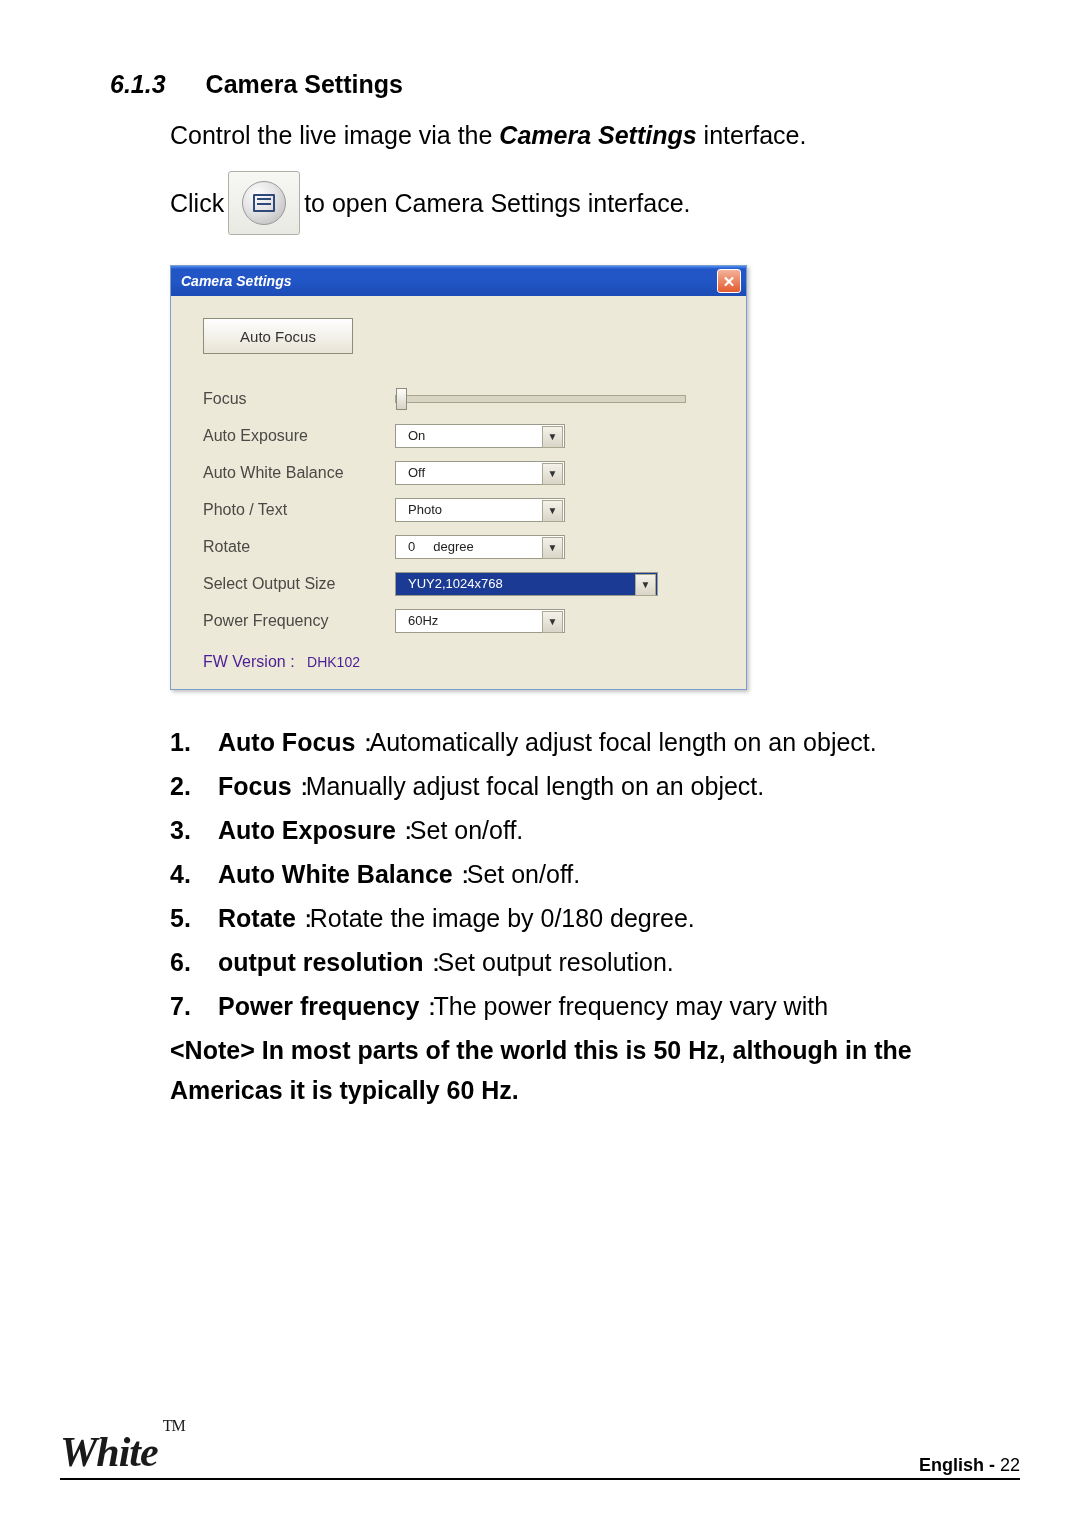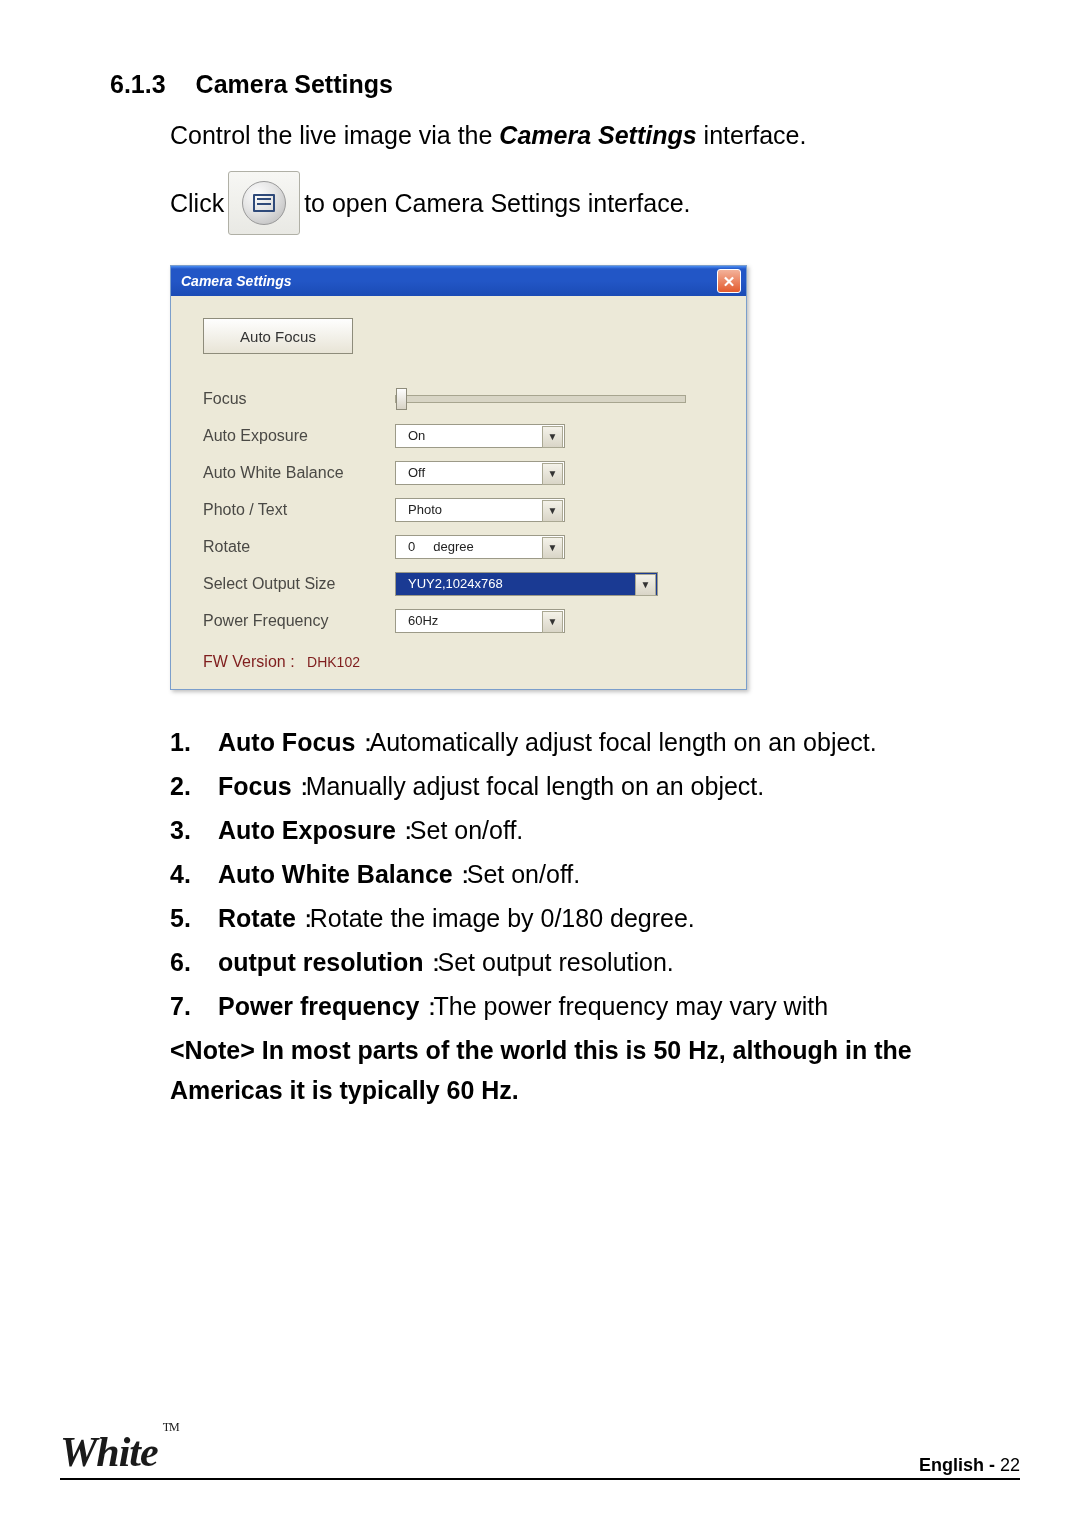--- a/index.html
+++ b/index.html
@@ -16,21 +16,21 @@
     padding: 70px 60px 0 60px;
     box-sizing: border-box;
     position: relative;
   }
   .heading {
     font-size: 25px;
     font-weight: bold;
     margin-left: 50px;
     margin-bottom: 16px;
   }
-  .heading .num { margin-right: 30px; }
+  .heading .num { margin-right: 40px; font-style: italic; }
   .intro {
     font-size: 25px;
     margin-left: 110px;
     line-height: 1.6;
     margin-bottom: 16px;
   }
   .intro strong { font-weight: bold; font-style: italic; }
   .click-line {
     margin-left: 110px;
     font-size: 25px;
@@ -124,42 +124,42 @@
   .dd.selected { background:#1a3a93; color:#fff; }
   .dd .arrow {
     position:absolute; right:1px; top:1px;
     width:19px; height:20px;
     background: linear-gradient(#f4f2e9,#d9d5c7);
     border:1px solid #aaa893;
     display:flex; align-items:center; justify-content:center;
     font-size:10px; color:#333;
   }
   .dd .deg { margin-left:18px; }
-  .fw { font-size:16px; color:#7f1d1d; margin-top:14px; }
+  .fw { font-size:16px; color:#4c1d95; margin-top:14px; }
   .fw .ver { font-size:14px; margin-left:8px; }
 
   
   .list { margin-left: 110px; font-size:25px; line-height:1.6; }
   .li { display:flex; margin-bottom: 4px; }
   .li .n { width:48px; font-weight:bold; }
   .li .body { flex:1; }
   .li .body strong { font-weight:bold; }
   .sep { display:inline-block; width:14px; text-align:center; }
   .note { margin-left:110px; font-size:25px; font-weight:bold; line-height:1.6; margin-top:4px; }
 
   
   .footer {
     position:absolute; left:60px; right:60px; bottom:52px;
     display:flex; justify-content:space-between; align-items:flex-end;
     border-bottom: 2px solid #000;
     padding-bottom:2px;
   }
   .logo { font-family: Georgia, 'Times New Roman', serif; font-weight:bold; font-style:italic;
     font-size:42px; letter-spacing:-1px; color:#1a1a1a; position:relative; }
-  .logo sup { font-size:12px; font-style:normal; font-weight:normal; position:relative; top:-20px; left:5px;}
+  .logo sup { font-size:16px; font-style:normal; font-weight:normal; position:relative; top:-20px; left:5px;}
   .pagefoot { font-size:18px; }
   .pagefoot strong { font-weight:bold; }
 </style>
 </head>
 <body>
 
 <div class="page">
 
   <div class="heading">
     <span class="num">6.1.3</span><span>Camera Settings</span>

